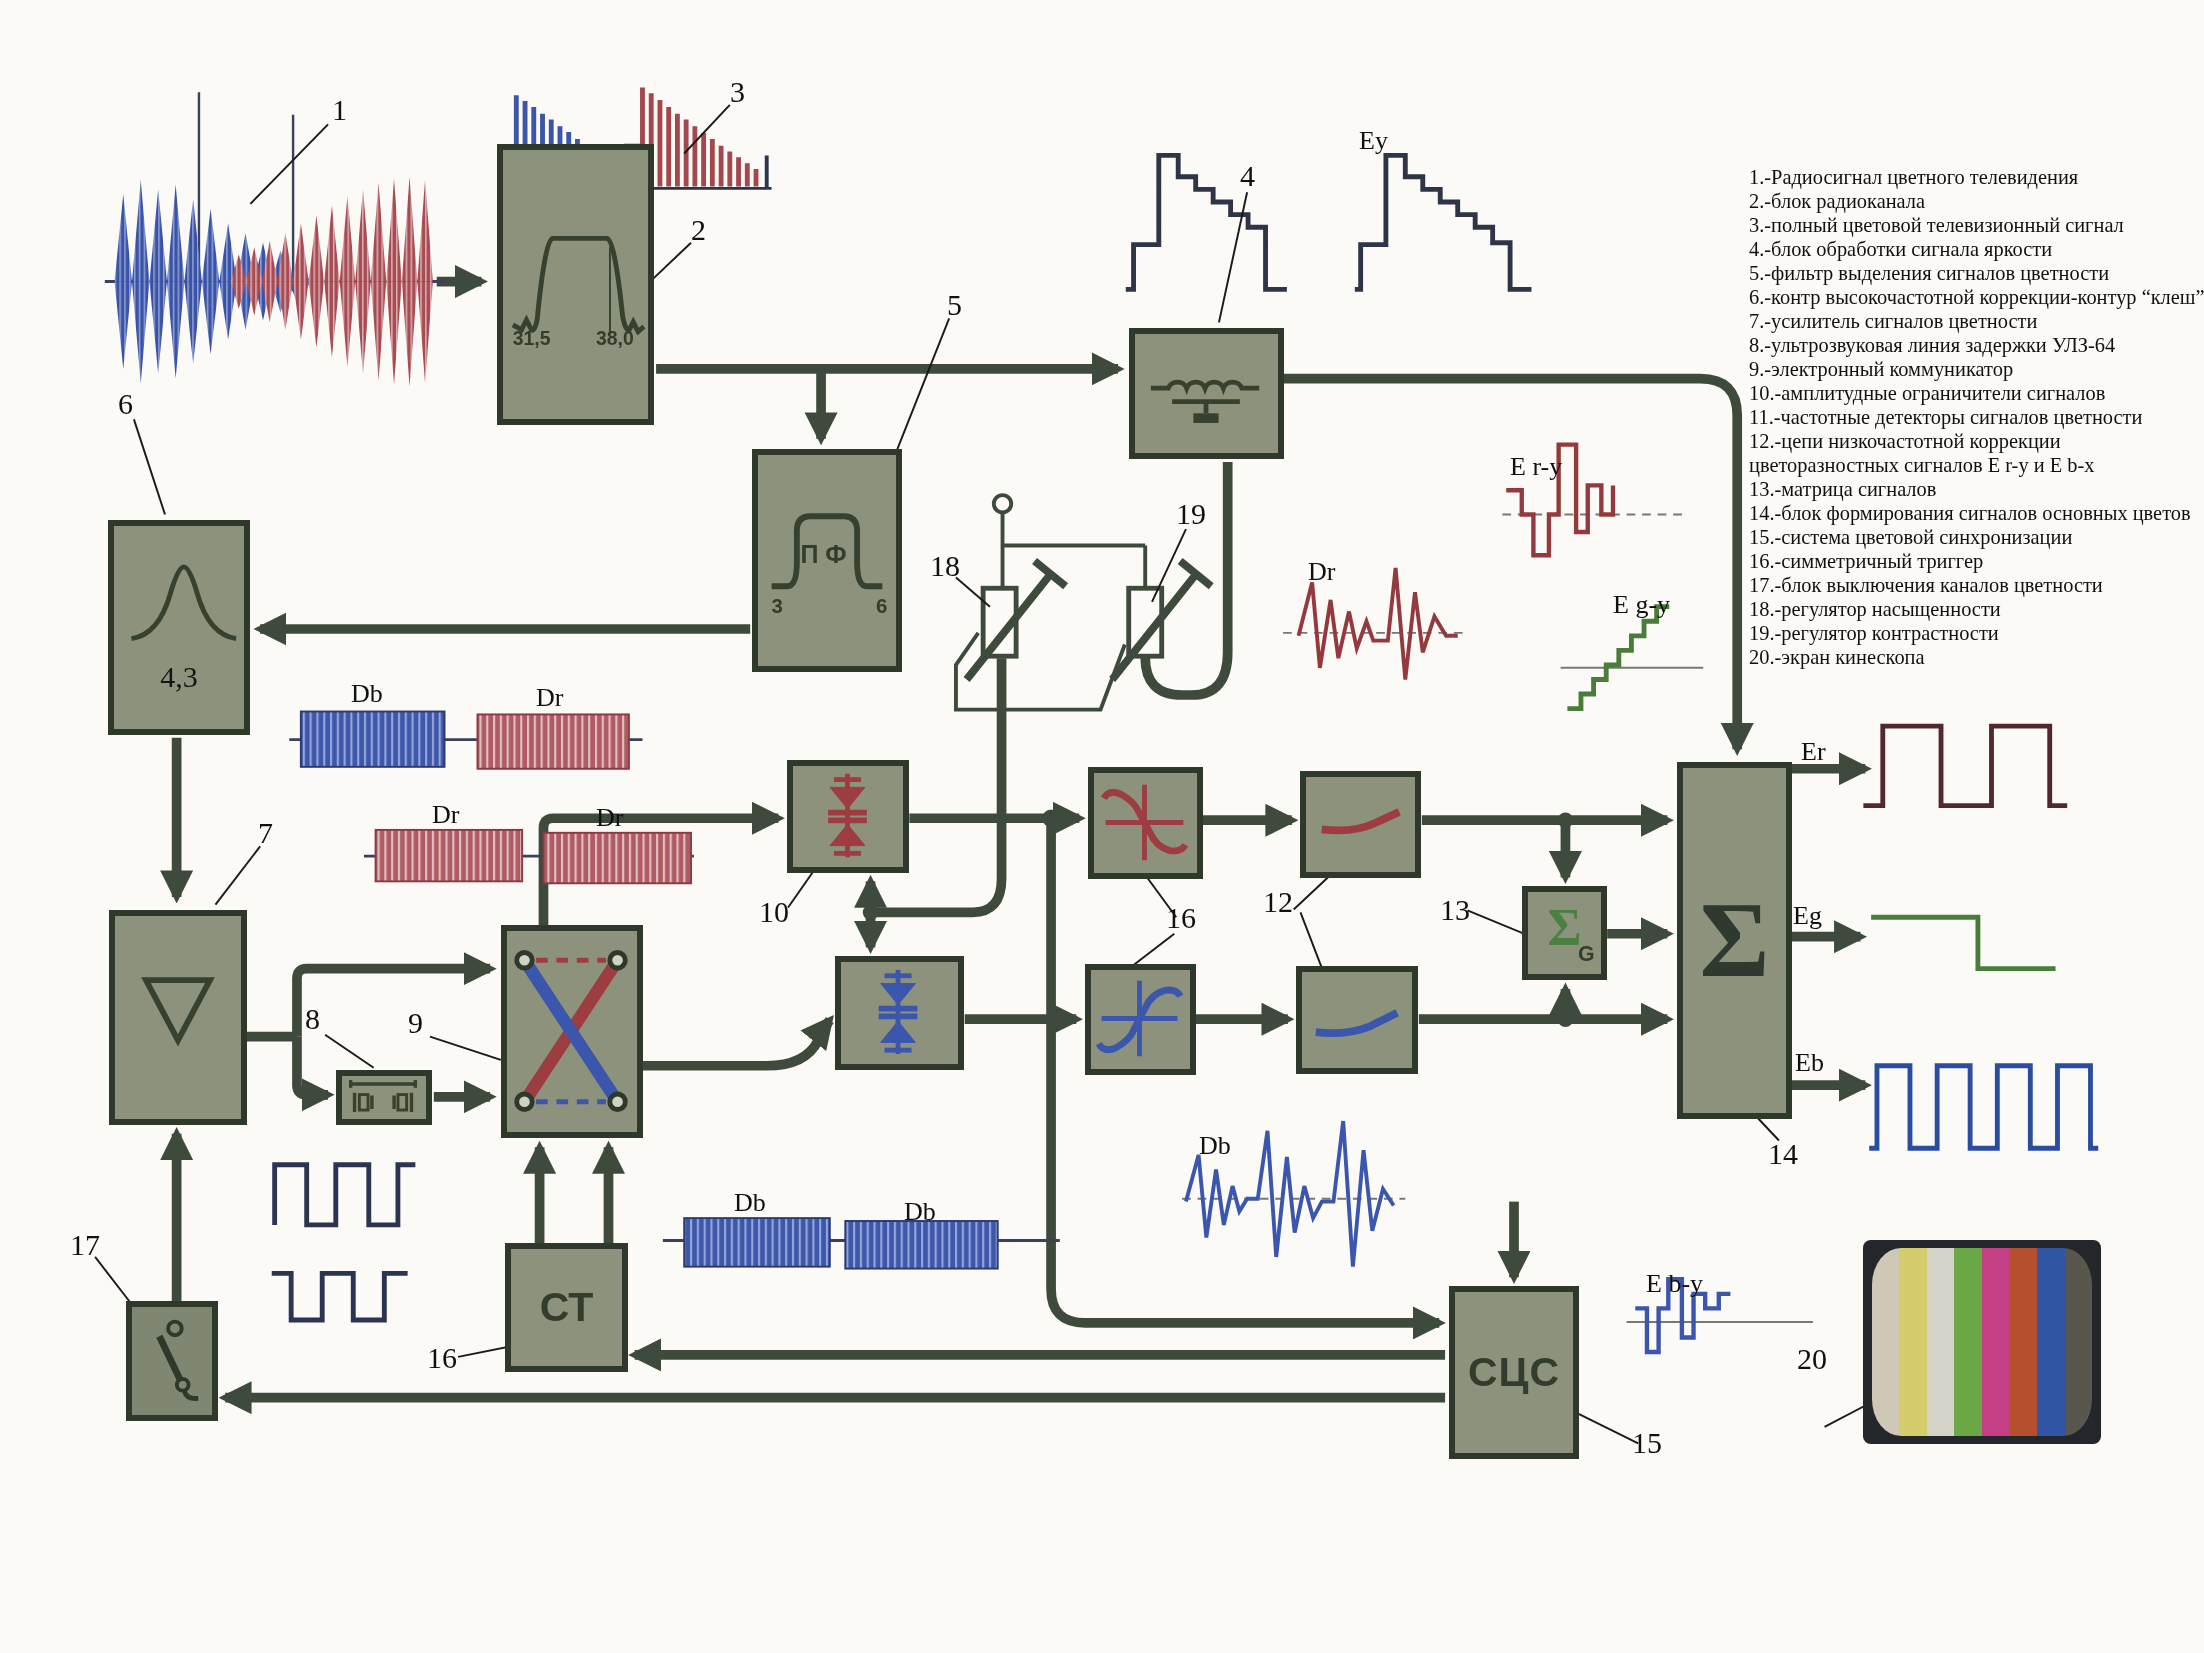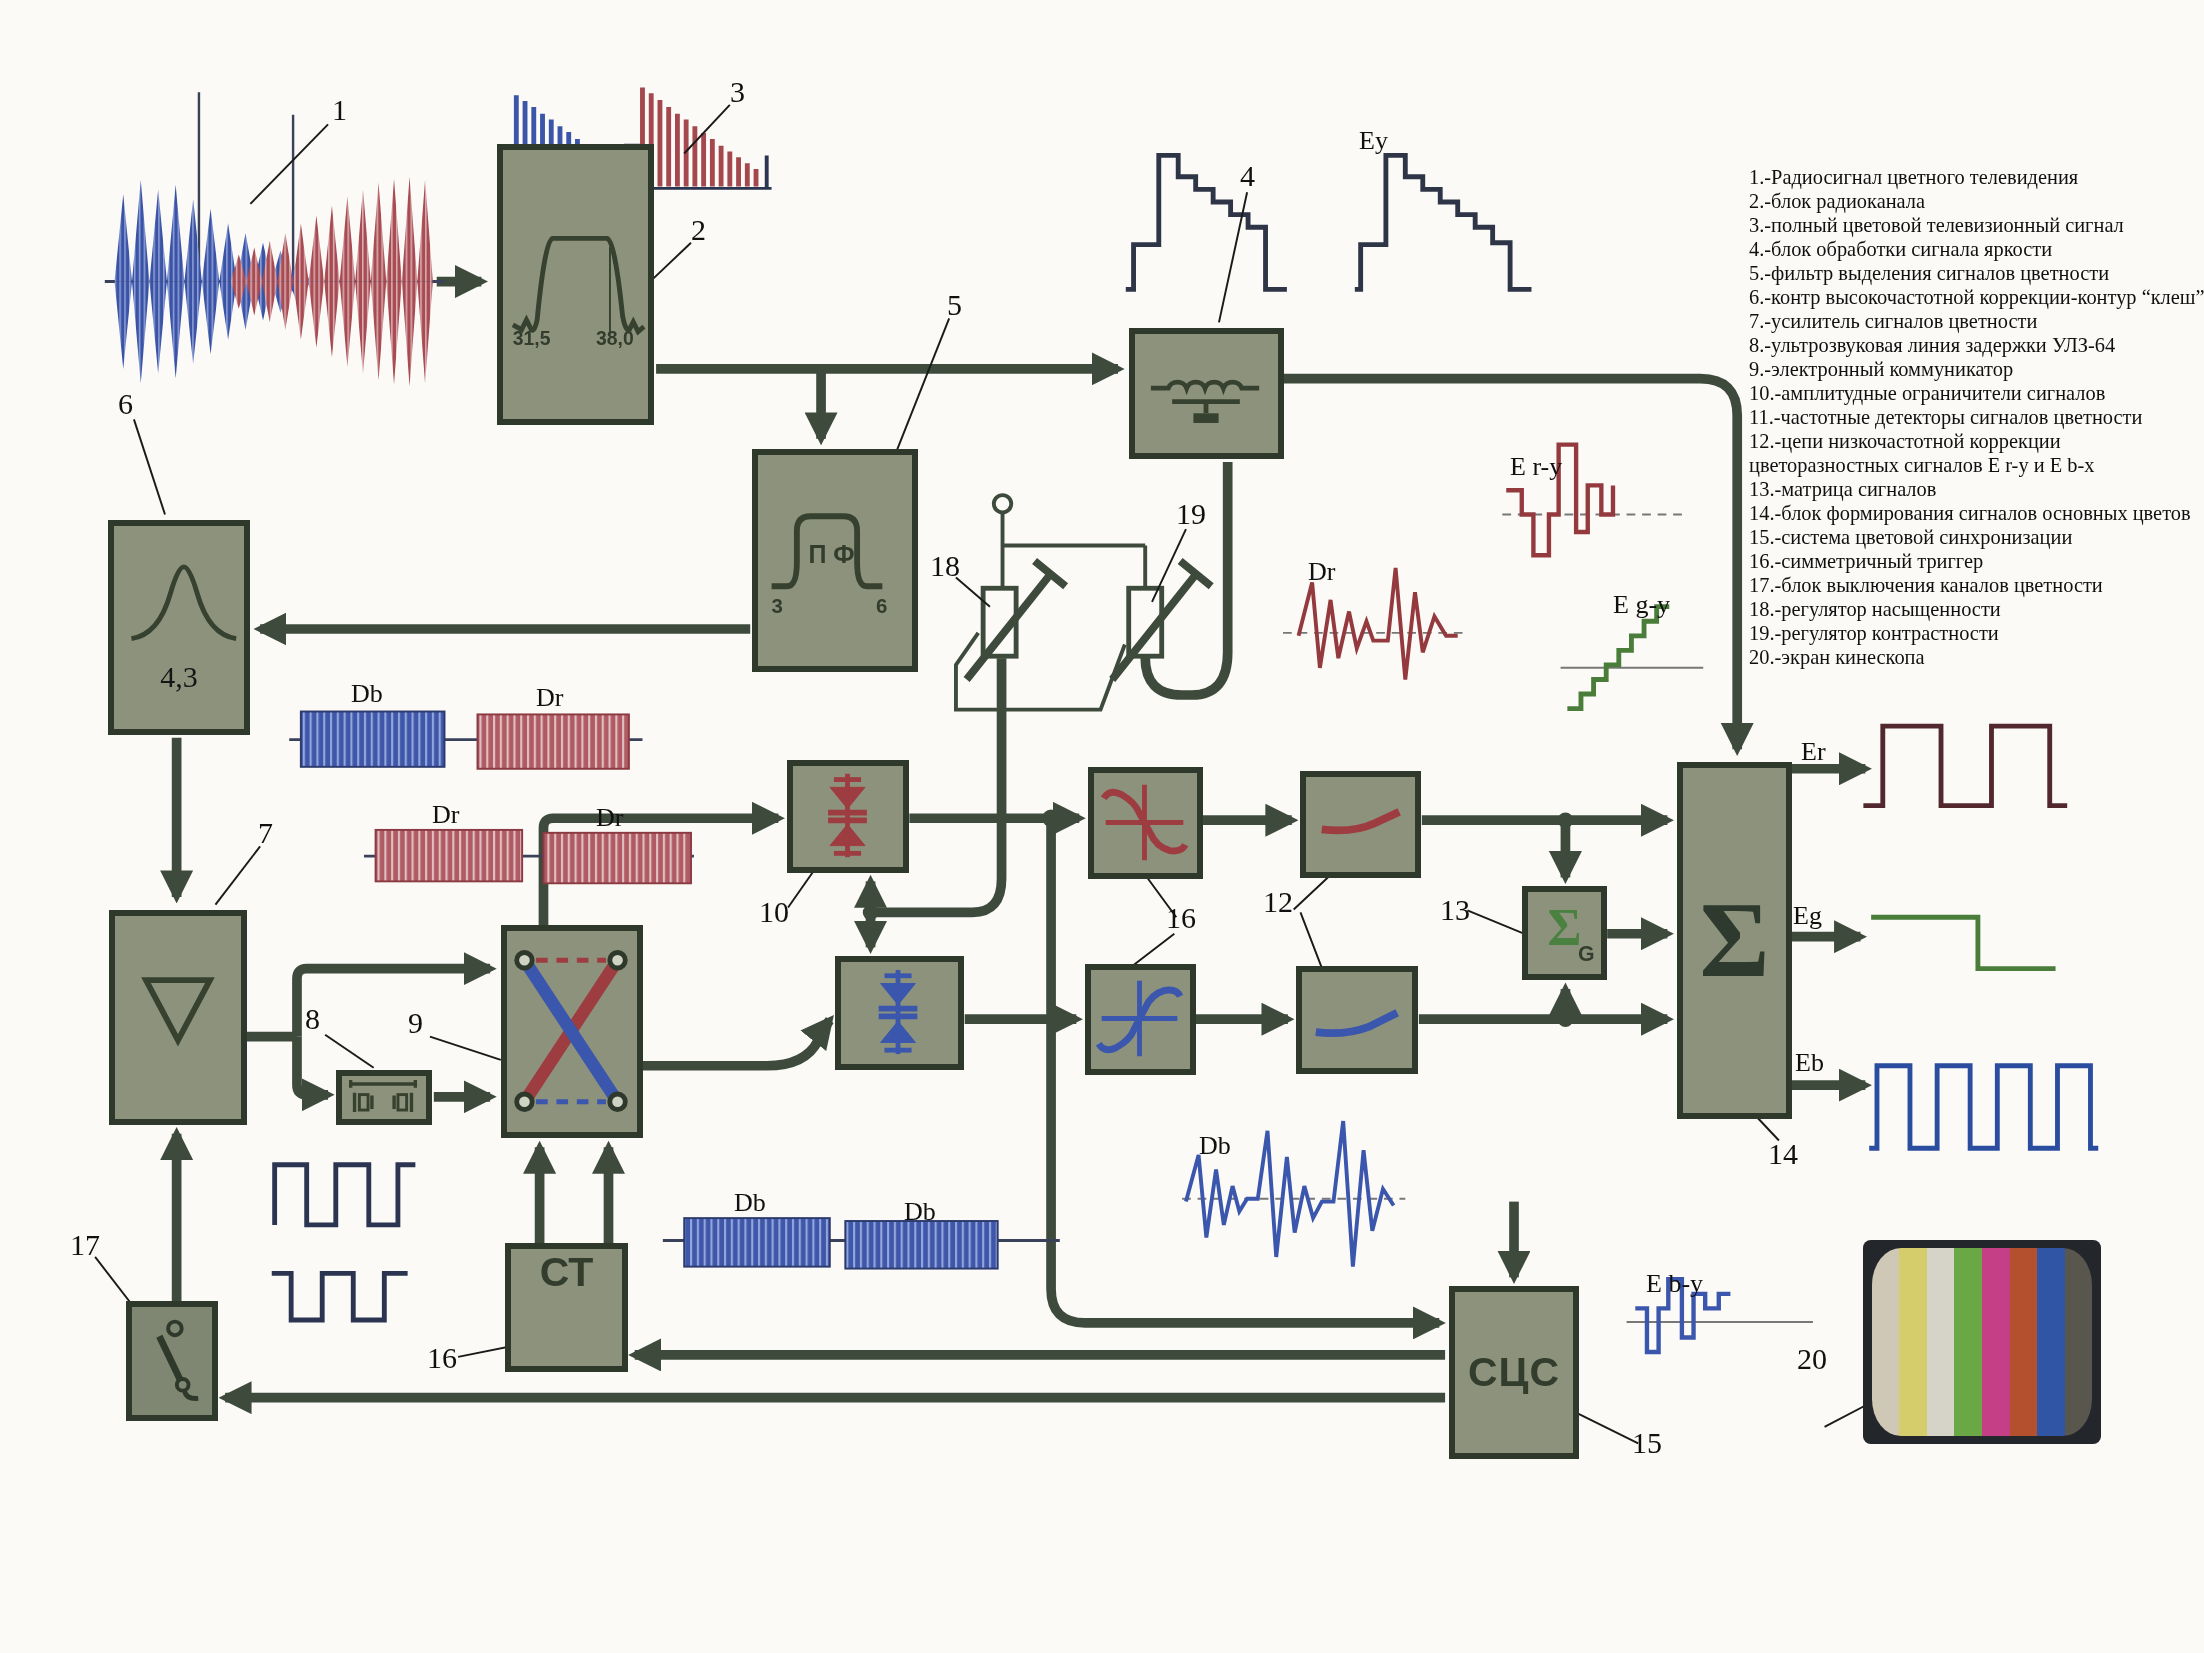--- a/index.html
+++ b/index.html
@@ -221,21 +221,21 @@
 </div>
 
 <div class="block" style="left:1129px;top:328px;width:155px;height:131px">
   <svg width="142" height="117" viewBox="0 0 146 121">
     <path d="M16,56 H34 a10,9 0 0 1 19,0 a10,9 0 0 1 19,0 a10,9 0 0 1 19,0 a10,9 0 0 1 19,0 H128" stroke="#36412f" stroke-width="5" fill="none"></path>
     <path d="M38,70 H108 M73,70 V82" stroke="#36412f" stroke-width="5" fill="none"></path>
     <rect x="60" y="82" width="26" height="10" fill="#36412f"></rect>
   </svg>
 </div>
 
-<div class="block" style="left:752px;top:449px;width:166px;height:223px">
+<div class="block" style="left:752px;top:449px;width:150px;height:223px">
   <svg width="137" height="210" viewBox="0 0 141 216">
     <path d="M14,135 h16 q10,0 10,-25 v-32 q0,-15 14,-15 h34 q14,0 14,15 v32 q0,25 10,25 h16" stroke="#36412f" stroke-width="6" fill="none"></path>
   </svg>
   <span class="btxt" style="left:0;right:0;top:85px;text-align:center;font-size:25px;letter-spacing:6.8px">ПФ</span>
   <span class="btxt" style="left:13.6px;top:140px;font-size:20.4px">3</span>
   <span class="btxt" style="left:118px;top:140px;font-size:20.4px">6</span>
 </div>
 
 <div class="block" style="left:108px;top:520px;width:142px;height:215px">
   <svg width="128" height="202" viewBox="0 0 132 208">
@@ -332,21 +332,21 @@
 </div>
 
 <div class="block" style="left:1677px;top:762px;width:115px;height:357px;display:flex;align-items:center;justify-content:center">
   <span style="font-size:107px;color:#2e3a2e;font-weight:bold">Σ</span>
 </div>
 
 <div class="block" style="left:1449px;top:1286px;width:130px;height:173px;display:flex;align-items:center;justify-content:center">
   <span class="btxt" style="position:static;font-size:41px;letter-spacing:1px">СЦС</span>
 </div>
 
-<div class="block" style="left:505px;top:1243px;width:123px;height:129px;display:flex;justify-content:center">
+<div class="block" style="left:505px;top:1243px;width:123px;height:129px;display:flex;align-items:center;justify-content:center">
   <span class="btxt" style="position:static;font-size:41px">СТ</span>
 </div>
 
 <div class="block" style="left:126px;top:1301px;width:92px;height:120px;background:#7f8671">
   <svg width="79" height="107" viewBox="0 0 81 110">
     <circle cx="44" cy="22" r="7" stroke="#2f392b" stroke-width="4" fill="none"></circle>
     <path d="M28,30 L50,76" stroke="#2f392b" stroke-width="7"></path>
     <circle cx="52" cy="80" r="6" stroke="#2f392b" stroke-width="4" fill="none"></circle>
     <path d="M54,87 q2,8 14,7" stroke="#2f392b" stroke-width="5" fill="none"></path>
   </svg>

